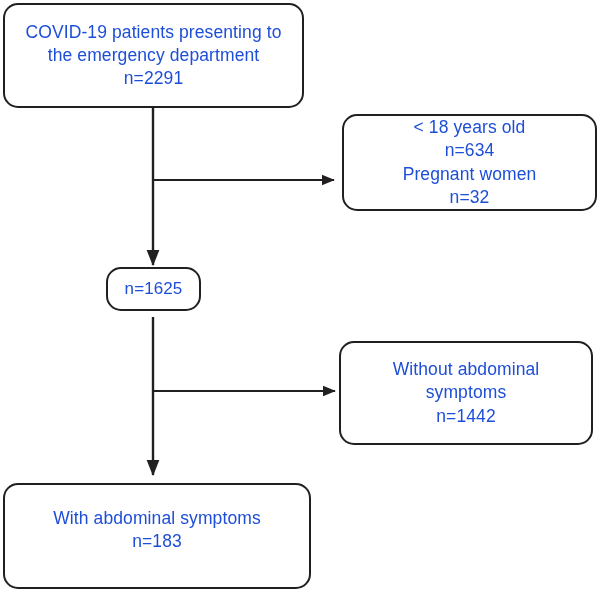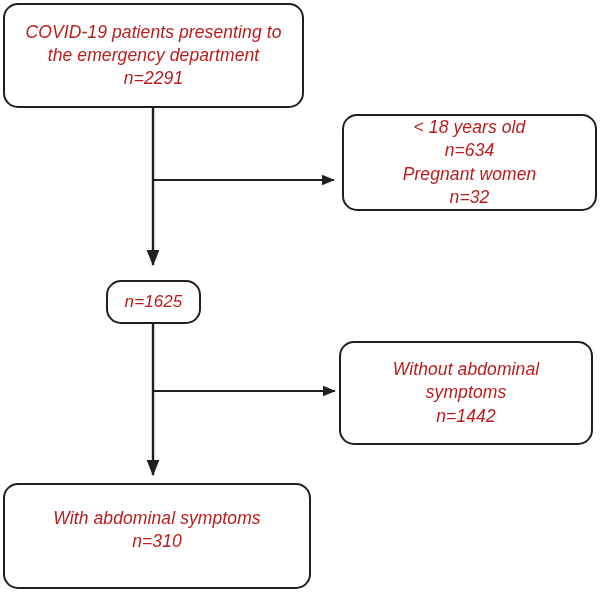--- a/index.html
+++ b/index.html
@@ -18,33 +18,32 @@
   .node {
     position: absolute;
     box-sizing: border-box;
     border: 2.4px solid #211f20;
     border-radius: 15px;
     background: #ffffff;
     display: flex;
     align-items: center;
     justify-content: center;
     text-align: center;
-    color: #b91c1c;
+    color: #1d4ed8;
     font-size: 17.5px;
     line-height: 1.33;
     letter-spacing: 0.1px;
     white-space: pre-line;
     padding: 2px 10px;
-    font-style: italic;
   }
 
   
   #node-enrolled   { left: 3px;   top: 3px;   width: 301px; height: 105px; }
   #node-excluded1  { left: 342px; top: 114px; width: 255px; height: 97px; }
-  #node-eligible   { left: 106px; top: 280px; width: 95px;  height: 44px;  font-size: 17px; }
+  #node-eligible   { left: 106px; top: 267px; width: 95px;  height: 44px;  font-size: 17px; }
   #node-excluded2  { left: 339px; top: 341px; width: 254px; height: 104px; }
   #node-included   { left: 3px;   top: 483px; width: 308px; height: 106px; }
 
   #node-included .node-text { transform: translateY(-6px); }
   #node-excluded1 .node-text,
   #node-excluded2 .node-text { transform: translateY(0px); }
 
   .connectors {
     position: absolute;
     left: 0;
@@ -93,16 +92,16 @@
   </div>
 
   <div class="node" id="node-excluded2">
     <span class="node-text">Without abdominal
 symptoms
 n=1442</span>
   </div>
 
   <div class="node" id="node-included">
     <span class="node-text">With abdominal symptoms
-n=310</span>
+n=183</span>
   </div>
 
 </div>
 
 </body></html>

